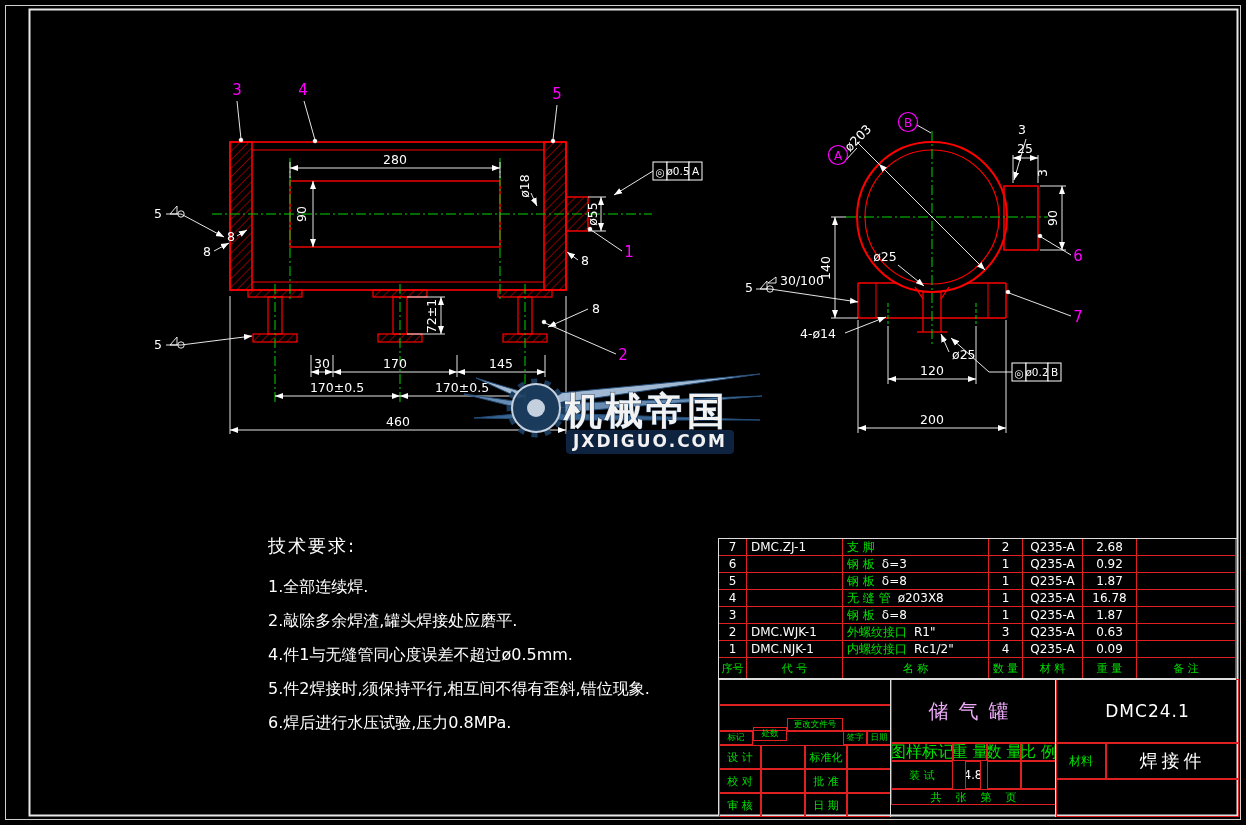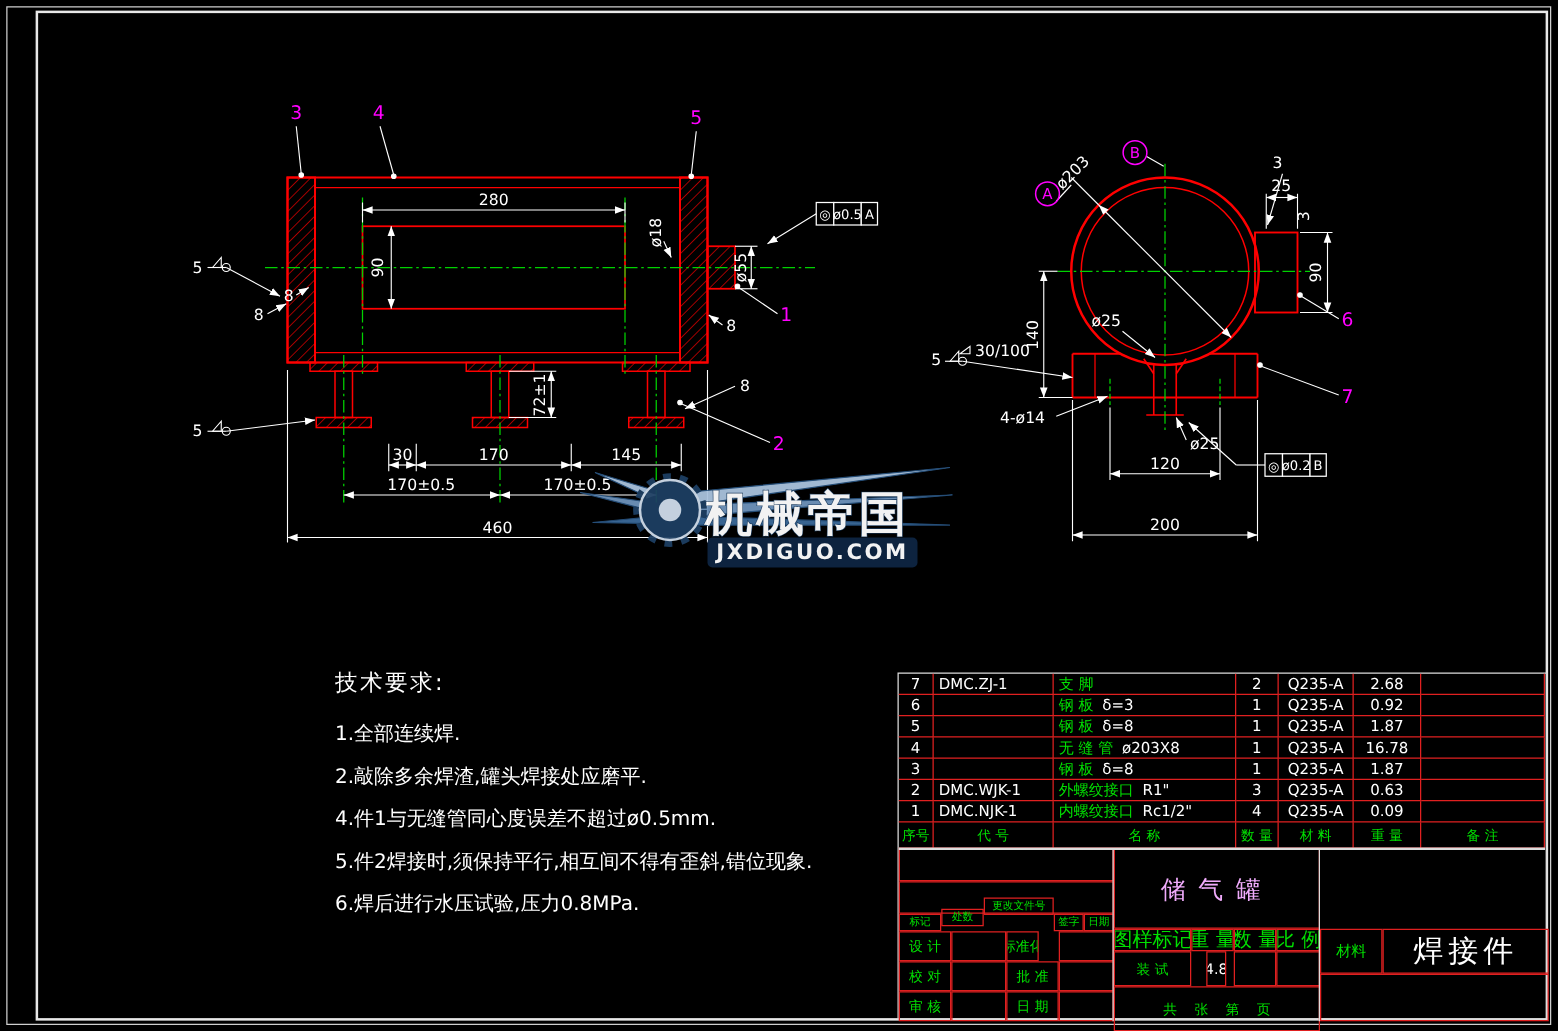--- a/index.html
+++ b/index.html
@@ -25,21 +25,21 @@
       align-items:center;justify-content:center;font-size:12px;color:#fff;
       overflow:hidden;white-space:nowrap;}
   .bc.l{justify-content:flex-start;padding-left:4px;gap:7px;}
   .g{color:#00e000;}
   .bomhead .bc{font-size:11px;color:#00e000;}
   .c{position:absolute;box-sizing:border-box;border:1px solid #e02020;display:flex;
      align-items:center;justify-content:center;color:#00e000;font-size:16px;
      overflow:hidden;white-space:nowrap;}
   .c.big{color:#f0abfc;font-size:20px;letter-spacing:10px;}
   .c.dwg{color:#fff;font-size:17px;letter-spacing:1px;}
-  .c.matv{color:#fff;font-size:24px;letter-spacing:4px;}
+  .c.matv{color:#fff;font-size:18px;letter-spacing:4px;}
   .c.wt{color:#fff;font-size:11.5px;}
   .c.sheet{white-space:pre;font-size:11px;}
   .c.s11{font-size:11px;}
   .c.s8{font-size:8.5px;}
   .wl{position:absolute;}
 </style>
 </head>
 <body>
 
 <div id="stage">
@@ -402,21 +402,21 @@
   <div class="c" style="left:0;top:140px;width:172px;height:26px"></div>
   <div class="c" style="left:0;top:166px;width:172px;height:26px"></div>
   <div class="c s8" style="left:0;top:192px;width:34px;height:14px">标记</div>
   <div class="c s8" style="left:34px;top:188px;width:34px;height:14px">处数</div>
   <div class="c s8" style="left:68px;top:179px;width:56px;height:14px">更改文件号</div>
   <div class="c s8" style="left:124px;top:192px;width:24px;height:14px">签字</div>
   <div class="c s8" style="left:148px;top:192px;width:24px;height:14px">日期</div>
 
   <div class="c s11" style="left:0;top:206px;width:42px;height:24px">设 计</div>
   <div class="c" style="left:42px;top:206px;width:44px;height:24px"></div>
-  <div class="c s11" style="left:86px;top:206px;width:26px;height:24px">标准化</div>
+  <div class="c s11" style="left:86px;top:206px;width:42px;height:24px">标准化</div>
   <div class="c" style="left:128px;top:206px;width:44px;height:24px"></div>
 
   <div class="c s11" style="left:0;top:230px;width:42px;height:24px">校 对</div>
   <div class="c" style="left:42px;top:230px;width:44px;height:24px"></div>
   <div class="c s11" style="left:86px;top:230px;width:42px;height:24px">批 准</div>
   <div class="c" style="left:128px;top:230px;width:44px;height:24px"></div>
 
   <div class="c s11" style="left:0;top:254px;width:42px;height:24px">审 核</div>
   <div class="c" style="left:42px;top:254px;width:44px;height:24px"></div>
   <div class="c s11" style="left:86px;top:254px;width:42px;height:24px">日 期</div>
@@ -424,22 +424,23 @@
 
   <div class="c big" style="left:172px;top:140px;width:165px;height:64px">储气罐</div>
   <div class="c" style="left:172px;top:204px;width:62px;height:18px">图样标记</div>
   <div class="c" style="left:234px;top:204px;width:34px;height:18px">重 量</div>
   <div class="c" style="left:268px;top:204px;width:34px;height:18px">数 量</div>
   <div class="c" style="left:302px;top:204px;width:35px;height:18px">比 例</div>
   <div class="c s11" style="left:172px;top:222px;width:62px;height:28px">装 试</div>
   <div class="c wt" style="left:246px;top:222px;width:16px;height:28px">24.84</div>
   <div class="c" style="left:268px;top:222px;width:34px;height:28px"></div>
   <div class="c" style="left:302px;top:222px;width:35px;height:28px"></div>
-  <div class="c sheet" style="left:172px;top:250px;width:165px;height:36px">共    张    第    页</div>
-
+  <div class="c sheet" style="left:172px;top:250px;width:165px;height:16px">共    张    第    页</div>
+
+  <div class="c dwg" style="left:337px;top:140px;width:183px;height:64px">DMC24.1</div>
   <div class="c" style="left:337px;top:204px;width:50px;height:36px;font-size:12px">材料</div>
   <div class="c matv" style="left:387px;top:204px;width:133px;height:36px">焊接件</div>
   <div class="c" style="left:337px;top:240px;width:183px;height:38px"></div>
 
   <div class="wl" style="left:0;top:139px;width:517px;height:0;border-top:2px solid #ddd"></div>
   <div class="wl" style="left:171px;top:140px;width:0;height:138px;border-left:1.5px solid #ddd"></div>
   <div class="wl" style="left:336px;top:140px;width:0;height:138px;border-left:1.5px solid #ddd"></div>
 </div>
 
 </div>

